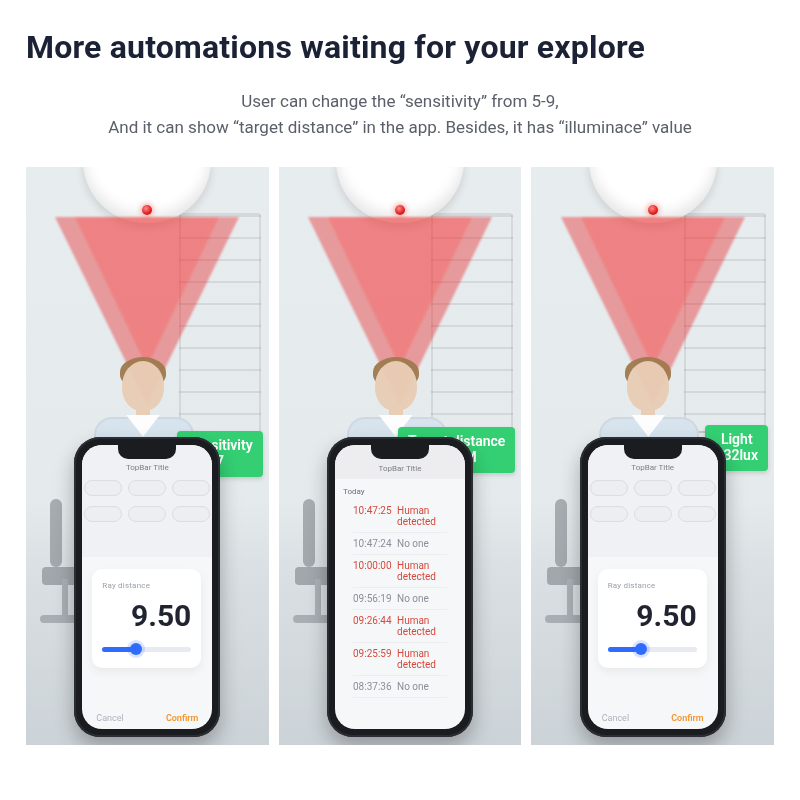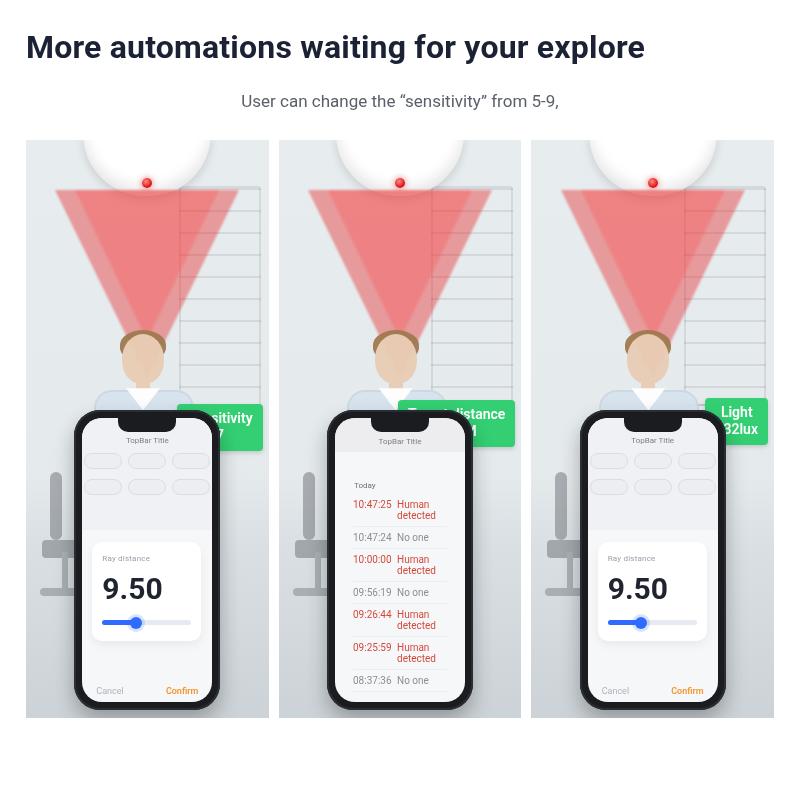--- a/index.html
+++ b/index.html
@@ -71,30 +71,30 @@
   
   .scrA-top { height:112px; background:#f0f1f4; display:flex; flex-direction:column; align-items:center; padding-top:18px; gap:8px;}
   .scrA-title{ font-size:8px; color:#7a7f88; }
   .scrA-chiprow{ display:flex; gap:6px; }
   .chip{ width:38px; height:16px; background:#eceef2; border:1px solid #d9dde4; border-radius:9px; }
   .chip + .chip { }
   .scrA-chiprow2{ display:flex; gap:6px; margin-top:2px;}
   .scrA-card{ margin:12px 11px 0 10px; background:#fff; border-radius:10px; padding:12px 10px 16px 10px;
               box-shadow: 0 4px 10px rgba(0,0,0,.06); }
   .scrA-label{ font-size:8px; color:#9aa0aa; margin-bottom:8px; letter-spacing:.2px;}
-  .scrA-num  { font-size:30px; font-weight:700; color:#1f2430; text-align:left; }
+  .scrA-num  { font-size:30px; font-weight:700; color:#1f2430; text-align:right; }
   .scrA-slider{ margin-top:14px; height:5px; background:#e7eaf0; border-radius:3px; position:relative;}
   .scrA-slider .fill{ position:absolute; left:0; top:0; bottom:0; width:38%; background:#2f6sff; background:#2f6bff; border-radius:3px;}
   .scrA-slider .knob{ position:absolute; top:50%; left:38%; transform:translate(-50%,-50%); width:12px; height:12px; background:#2f6bff; border-radius:50%; box-shadow:0 0 0 3px rgba(47,107,255,.18);}
   .scrA-foot{ position:absolute; left:0; right:0; bottom:6px; display:flex; justify-content:space-between; padding:0 14px; font-size:9px;align-items:center;}
   .scrA-foot .l{ color:#aeb3bd; } .scrA-foot .r{ color:#f4962f; font-weight:600; }
 
   
   .scrB-top{ height:34px; background:#ededf0; display:flex; align-items:flex-end; justify-content:center; font-size:8px; color:#7a7f88; padding-bottom:6px;}
-  .scrB-day{ font-size:8px; color:#6c7079; padding:8px 12px 4px 19px;margin-top:21px; }
+  .scrB-day{ font-size:8px; color:#6c7079; padding:8px 12px 4px 8px; }
   .scrB-list{ padding:0 18px; font-size:10px; }
   .scrB-row{ display:flex; gap:8px; padding:5px 0; border-bottom:1px solid rgba(0,0,0,.04);}
   .scrB-row.hit .t, .scrB-row.hit .v { color:#d54a3d; }
   .scrB-row .t{ color:#8b8f98; width:36px; }
   .scrB-row .v{ color:#8b8f98; }
 
   
   .panel:nth-child(1) .bubble{ top:264px; }
   .panel:nth-child(2) .bubble{ top:260px; }
   .panel:nth-child(3) .bubble{ top:258px; }
@@ -102,20 +102,21 @@
 </style>
 </head>
 <body>
 
 <div class="page">
 
   <h1 class="title">More automations waiting for your explore</h1>
 
   <div class="subtitle">
     <div>User can change the  “sensitivity”  from 5-9,</div>
+    <div>And it can show  “target distance”  in the app. Besides, it has  “illuminace”  value</div>
   </div>
 
   <div class="panels">
 
     <div class="panel">
       <div class="bg-floor"></div>
       <div class="bg-window"></div>
       <div class="bg-chair">
           <div class="back"></div>
           <div class="seat"></div>

